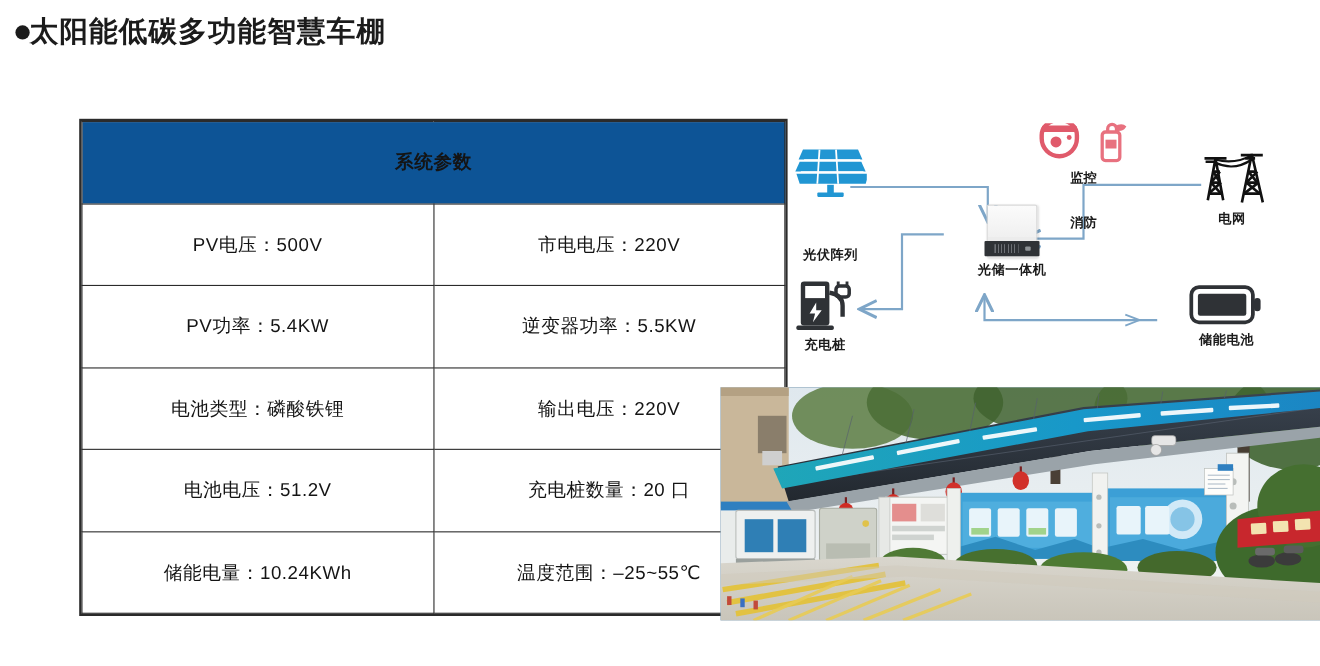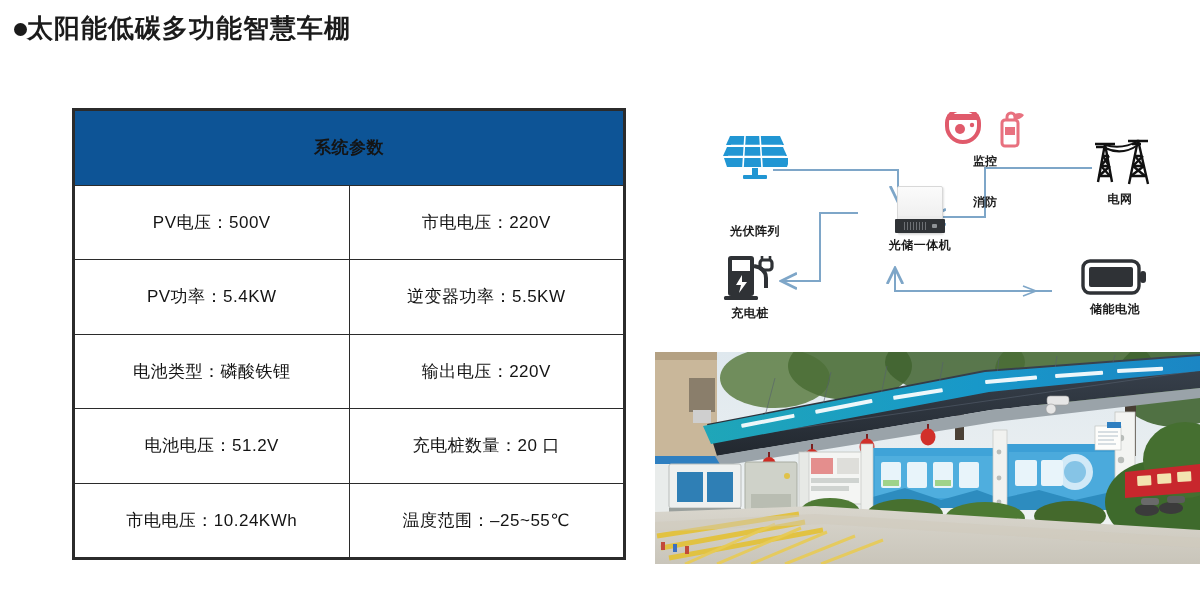--- a/index.html
+++ b/index.html
@@ -21,21 +21,21 @@
     background: #1b1b1b; flex: 0 0 auto; margin-top: 2px;
   }
   .title-text {
     font-size: 26px; font-weight: 700; color: #1b1b1b;
     letter-spacing: 1px; line-height: 1.1;
   }
 
   
   .spec-table {
     position: absolute; left: 72px; top: 108px;
-    width: 554px; height: 452px;
+    width: 644px; height: 452px;
     border: 2px solid #2b2b2b;
     border-collapse: collapse;
     background: #fff;
   }
   .spec-table table { width: 100%; height: 100%; border-collapse: collapse; }
   .spec-head {
     background: #0d5496; color: #ffffff;
     font-size: 21px; font-weight: 700; text-align: center;
     letter-spacing: 2px;
     height: 62px;
@@ -133,21 +133,21 @@
       </tr>
       <tr>
         <td class="col-l">电池类型：磷酸铁锂</td>
         <td class="col-r">输出电压：220V</td>
       </tr>
       <tr>
         <td class="col-l">电池电压：51.2V</td>
         <td class="col-r">充电桩数量：20 口</td>
       </tr>
       <tr>
-        <td class="col-l">市电电压：10.24KWh</td>
+        <td class="col-l">储能电量：10.24KWh</td>
         <td class="col-r">温度范围：–25~55℃</td>
       </tr>
     </tbody>
       </table>
   </div>
 
   <div class="diagram">
 
     <svg width="545" height="232" style="position:absolute;left:0;top:0;">
       <defs>

